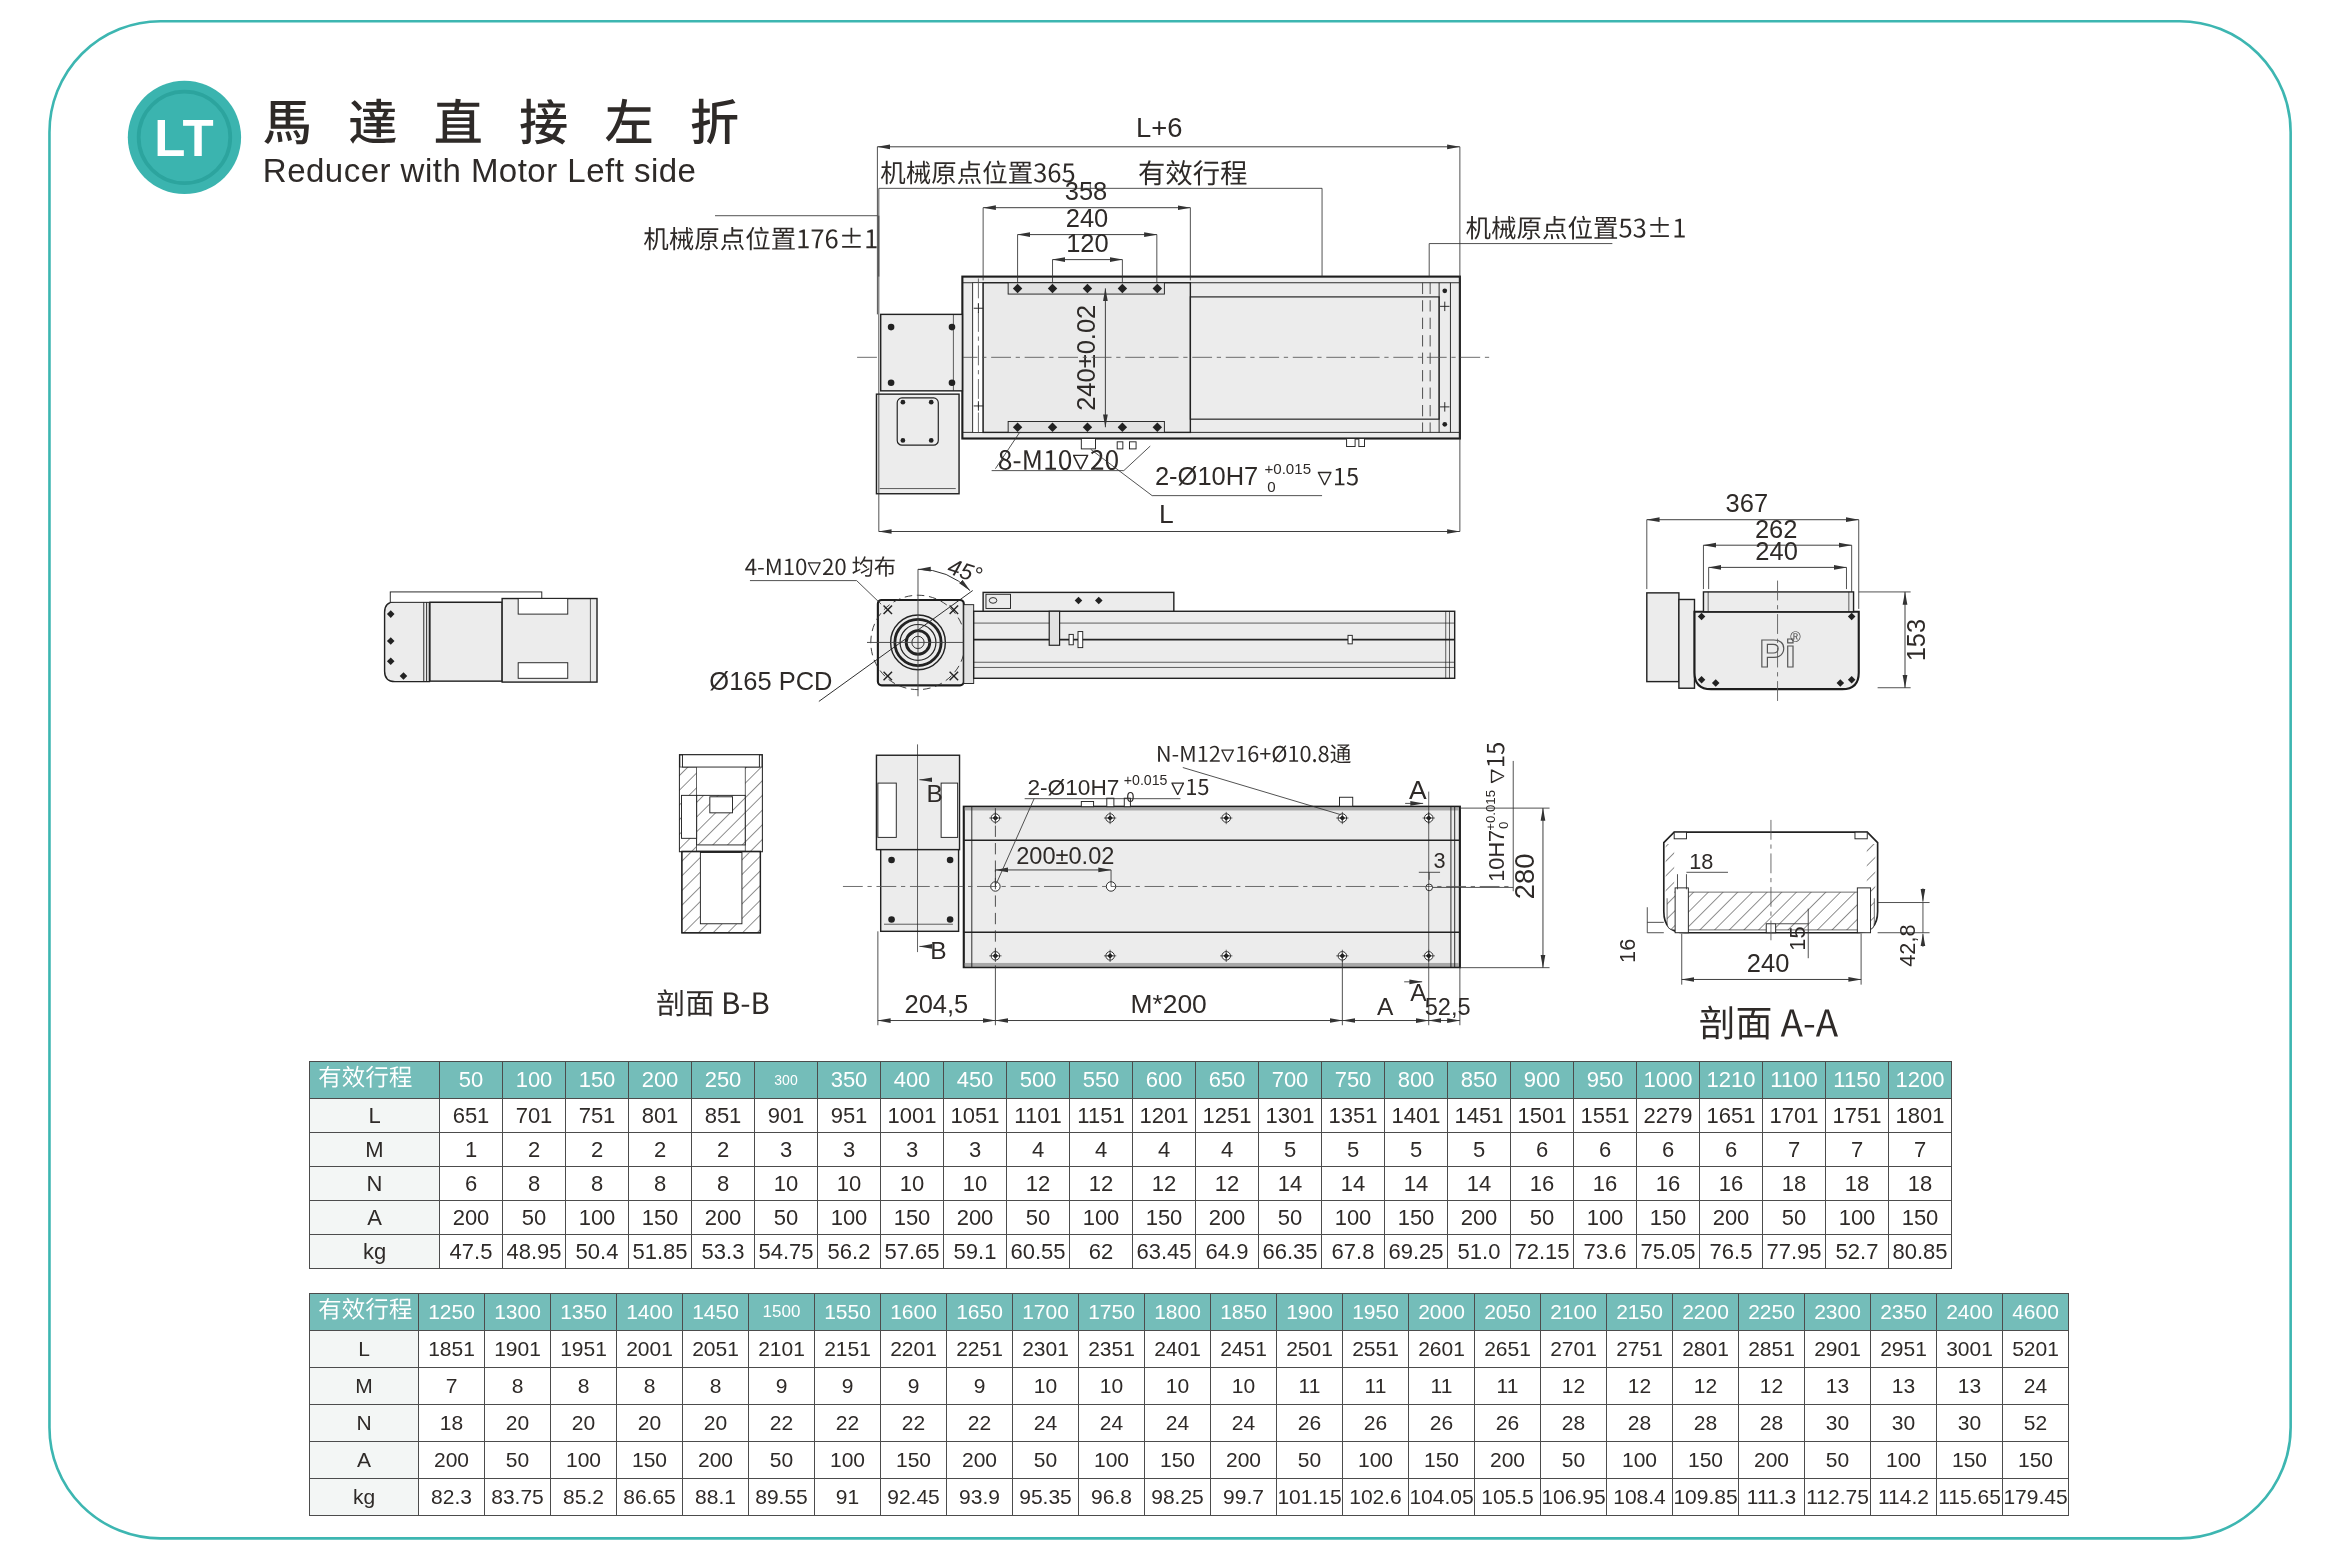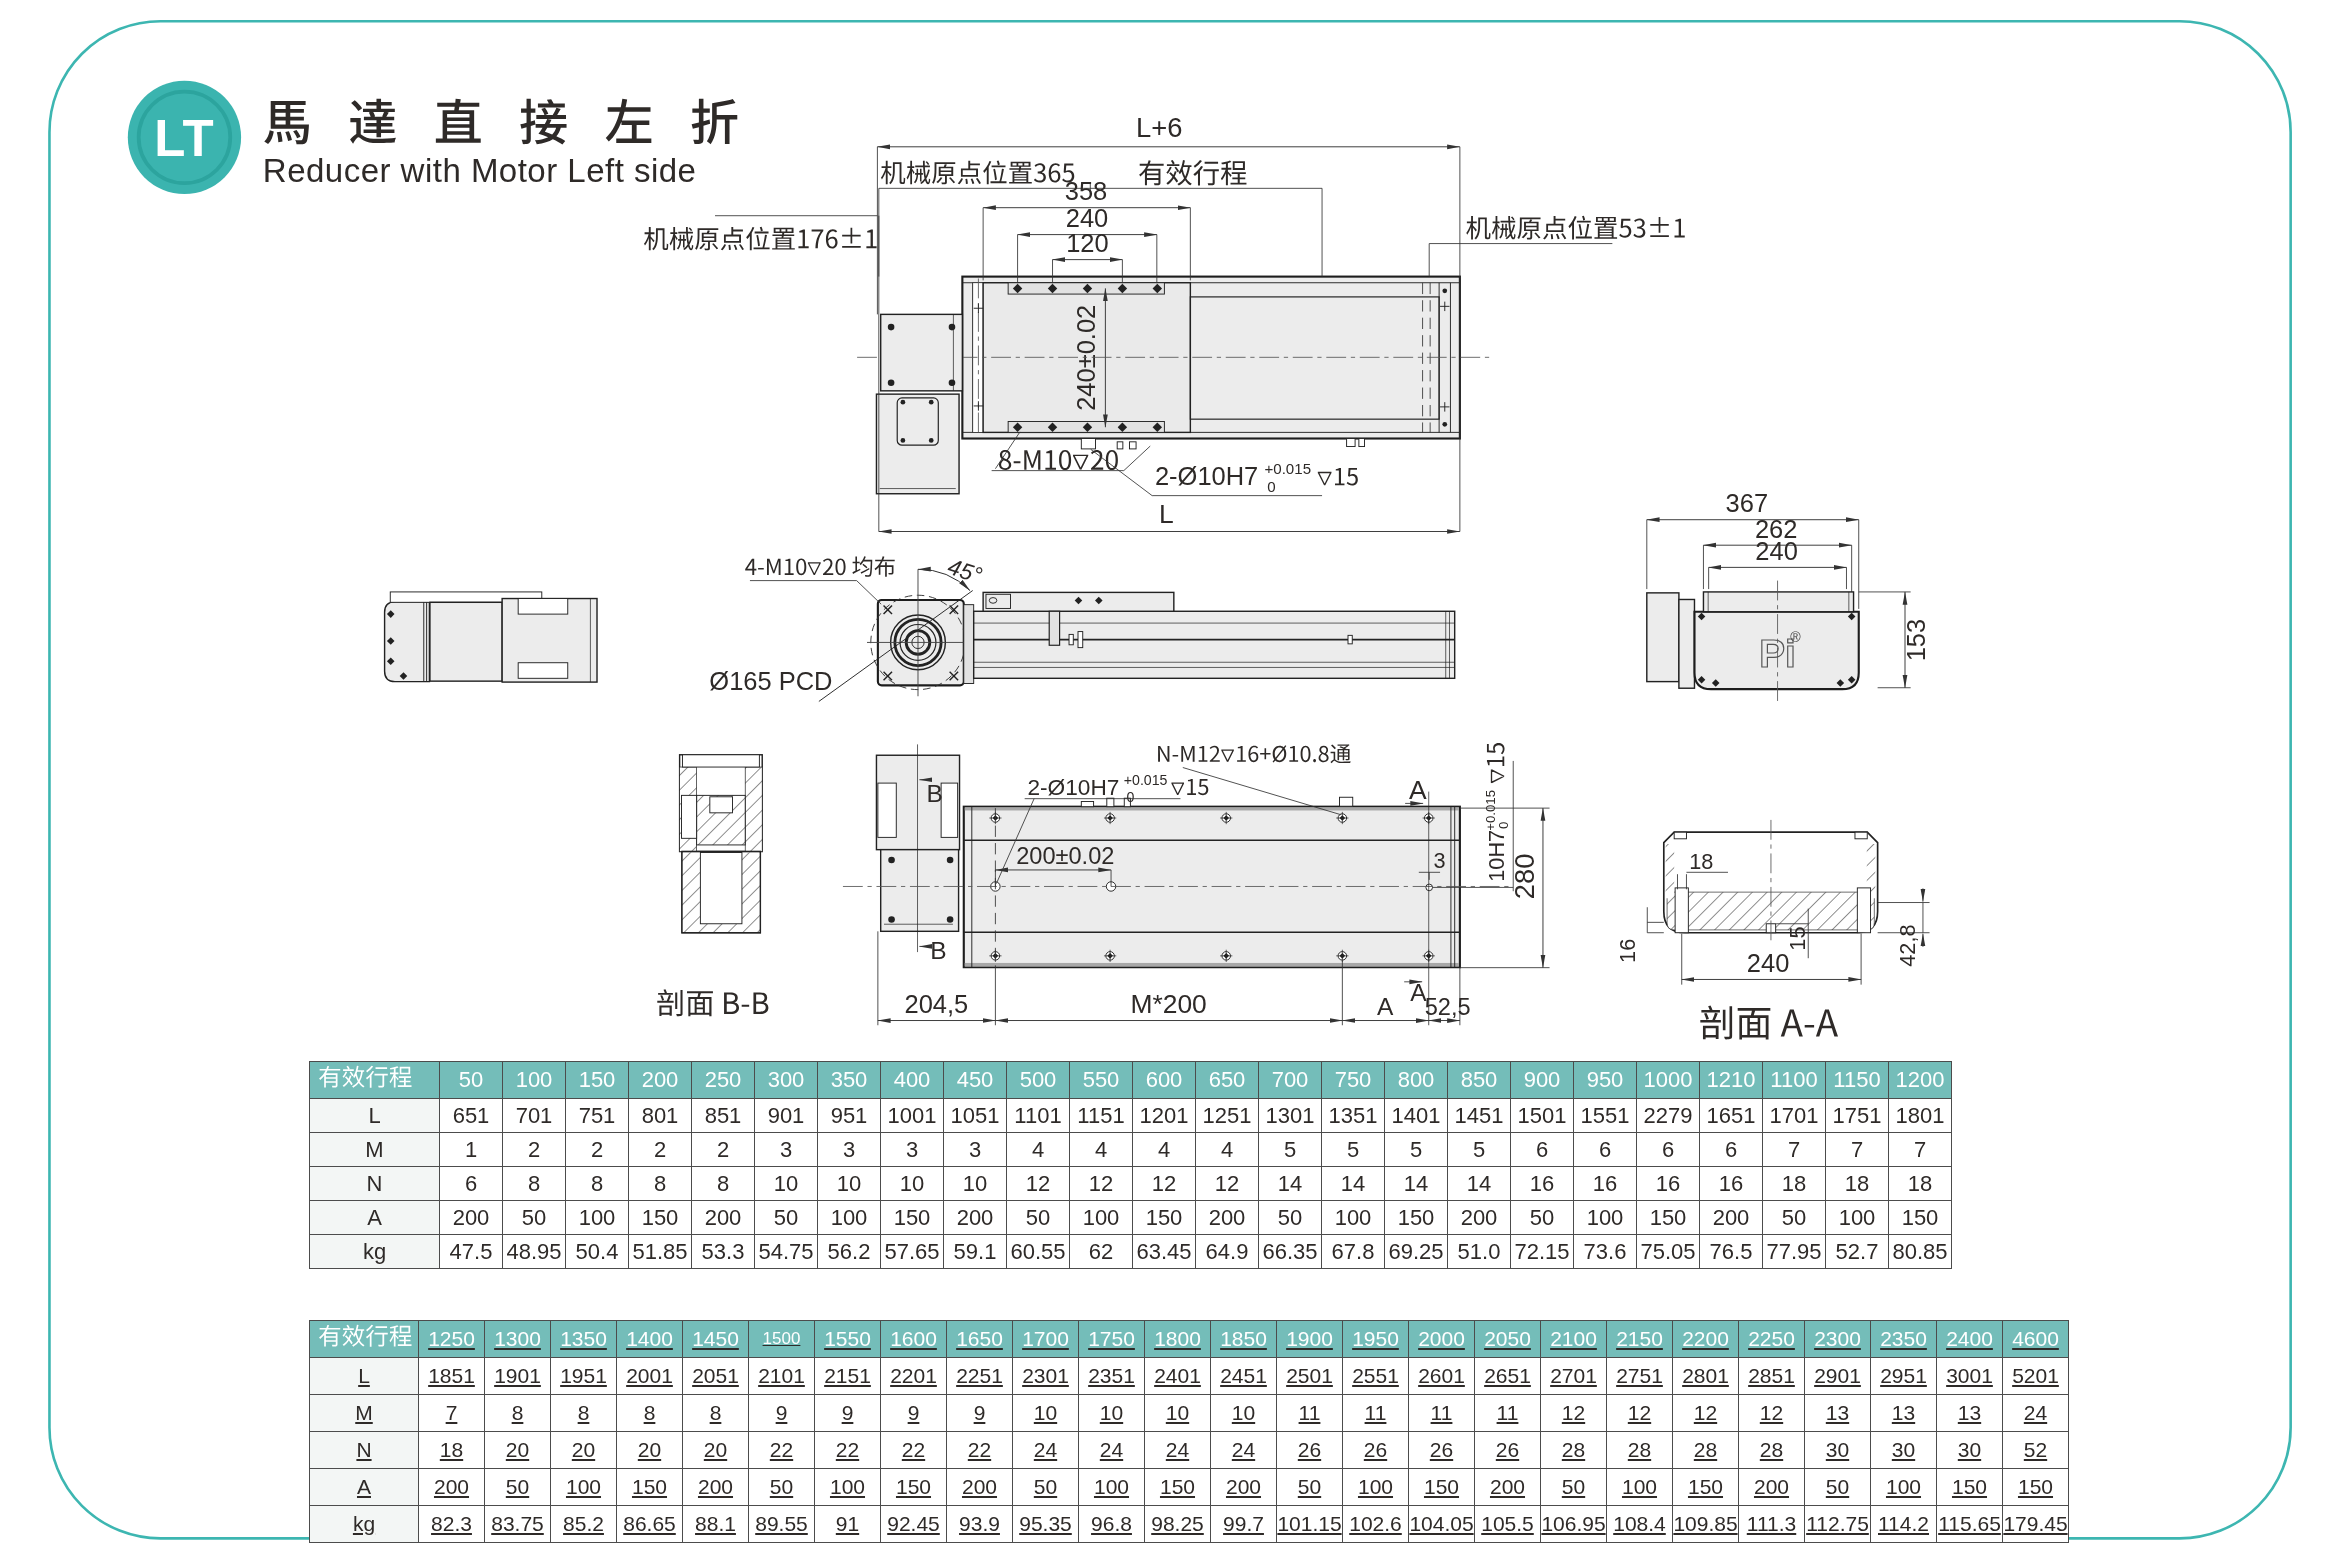--- a/index.html
+++ b/index.html
@@ -421,21 +421,21 @@
       <tbody>
         <tr style="height:37px;background:#74bdb9;">
           <td class="hc" style="text-align:left;padding-left:6.6px;"><svg width="97" height="26.4" viewBox="0 0 205 56">
               <path d="M19.55 -42.0C18.95 -39.85 18.25 -37.65 17.35 -35.5H3.1500000000000004V-32.0H15.8C12.600000000000001 -25.400000000000002 8.0 -19.3 2.0 -15.200000000000001C2.7 -14.5 3.9000000000000004 -13.15 4.4 -12.3C7.550000000000001 -14.55 10.350000000000001 -17.25 12.75 -20.3V3.95H16.45V-5.95H37.4V-0.75C37.4 0.0 37.15 0.30000000000000004 36.300000000000004 0.30000000000000004C35.35 0.35000000000000003 32.300000000000004 0.4 29.0 0.25C29.5 1.3 30.05 2.85 30.25 3.85C34.550000000000004 3.85 37.300000000000004 3.85 38.95 3.3000000000000003C40.6 2.6500000000000004 41.1 1.5 41.1 -0.7000000000000001V-26.200000000000003H16.8C17.95 -28.1 18.95 -30.0 19.85 -32.0H46.95V-35.5H21.35C22.1 -37.35 22.75 -39.25 23.35 -41.1ZM16.45 -14.450000000000001H37.4V-9.200000000000001H16.45ZM16.45 -17.650000000000002V-22.8H37.4V-17.650000000000002Z M58.45 -30.0C56.85 -26.150000000000002 54.35 -22.05 51.75 -19.200000000000003C52.5 -18.7 53.85 -17.5 54.4 -16.95C57.0 -19.950000000000003 59.85 -24.700000000000003 61.7 -29.05ZM66.7 -28.650000000000002C68.95 -25.950000000000003 71.3 -22.25 72.25 -19.8L75.25 -21.55C74.25 -23.950000000000003 71.8 -27.55 69.5 -30.150000000000002ZM60.05 -40.800000000000004C61.5 -38.95 62.95 -36.45 63.65 -34.7H52.9V-31.3H75.65V-34.7H64.3L67.05 -35.95C66.35 -37.65 64.75 -40.2 63.15 -42.050000000000004ZM56.9 -18.0C58.9 -16.05 61.0 -13.8 62.95 -11.5C60.15 -6.65 56.45 -2.75 51.9 0.05C52.7 0.65 54.05 2.0500000000000003 54.55 2.75C58.8 -0.15000000000000002 62.4 -3.95 65.3 -8.65C67.45 -5.9 69.3 -3.25 70.4 -1.1500000000000001L73.4 -3.5C72.05 -5.9 69.75 -8.950000000000001 67.2 -12.0C68.6 -14.8 69.8 -17.900000000000002 70.75 -21.200000000000003L67.2 -21.85C66.55 -19.35 65.7 -17.05 64.7 -14.850000000000001C63.05 -16.650000000000002 61.3 -18.45 59.7 -20.0ZM82.85 -29.400000000000002H91.2C90.2 -22.700000000000003 88.7 -17.0 86.30000000000001 -12.3C84.25 -16.400000000000002 82.7 -21.0 81.65 -25.900000000000002ZM82.25 -42.050000000000004C80.8 -33.15 78.3 -24.6 74.2 -19.150000000000002C75.0 -18.5 76.25 -17.05 76.75 -16.3C77.75 -17.7 78.65 -19.25 79.5 -20.950000000000003C80.75 -16.5 82.30000000000001 -12.4 84.2 -8.8C81.25 -4.45 77.3 -1.1 72.0 1.35C72.8 2.0 74.1 3.45 74.6 4.15C79.4 1.6500000000000001 83.2 -1.5 86.15 -5.45C88.75 -1.5 91.9 1.75 95.7 3.95C96.30000000000001 3.0 97.5 1.6500000000000001 98.35 0.9500000000000001C94.30000000000001 -1.1500000000000001 91.0 -4.5 88.30000000000001 -8.700000000000001C91.55000000000001 -14.200000000000001 93.55000000000001 -21.0 94.85 -29.400000000000002H97.7V-32.9H83.85C84.6 -35.65 85.2 -38.550000000000004 85.75 -41.5Z M121.75 -39.0V-35.4H146.35V-39.0ZM113.35 -42.050000000000004C110.8 -38.400000000000006 105.95 -33.95 101.75 -31.1C102.4 -30.400000000000002 103.45 -28.950000000000003 103.95 -28.1C108.45 -31.3 113.6 -36.2 116.95 -40.550000000000004ZM119.55 -25.200000000000003V-21.6H136.4V-0.8500000000000001C136.4 -0.05 136.05 0.2 135.1 0.25C134.2 0.30000000000000004 130.8 0.30000000000000004 127.25 0.15000000000000002C127.8 1.25 128.35 2.8000000000000003 128.5 3.85C133.4 3.85 136.25 3.85 137.95 3.3000000000000003C139.6 2.6500000000000004 140.2 1.5 140.2 -0.8V-21.6H147.75V-25.200000000000003ZM115.35 -31.3C111.9 -25.6 106.4 -19.8 101.25 -16.1C102.0 -15.350000000000001 103.35 -13.700000000000001 103.9 -12.950000000000001C105.75 -14.450000000000001 107.7 -16.25 109.6 -18.2V4.15H113.3V-22.3C115.4 -24.8 117.3 -27.400000000000002 118.9 -30.0Z M176.6 -36.65H191.7V-27.450000000000003H176.6ZM173.1 -39.900000000000006V-24.200000000000003H195.35V-39.900000000000006ZM172.4 -10.450000000000001V-7.2H182.2V-0.65H169.05V2.6500000000000004H198.15V-0.65H185.9V-7.2H195.95V-10.450000000000001H185.9V-16.5H197.05V-19.8H171.25V-16.5H182.2V-10.450000000000001ZM168.05 -41.300000000000004C164.35 -39.6 157.75 -38.15 152.15 -37.2C152.6 -36.4 153.1 -35.15 153.25 -34.35C155.6 -34.65 158.1 -35.1 160.6 -35.6V-27.900000000000002H152.45V-24.400000000000002H160.1C158.1 -18.650000000000002 154.65 -12.15 151.4 -8.6C152.05 -7.7 152.95 -6.2 153.35 -5.15C155.9 -8.25 158.55 -13.200000000000001 160.6 -18.25V3.9000000000000004H164.3V-17.650000000000002C166.0 -15.55 168.0 -12.850000000000001 168.85 -11.450000000000001L171.1 -14.4C170.1 -15.55 165.75 -20.05 164.3 -21.3V-24.400000000000002H170.55V-27.900000000000002H164.3V-36.45C166.65 -37.0 168.85 -37.65 170.65 -38.400000000000006Z" transform="translate(2 46)" fill="#fff"></path>
             </svg></td>
           <td class="hc" style="font-size:22px">50</td>
           <td class="hc" style="font-size:22px">100</td>
           <td class="hc" style="font-size:22px">150</td>
           <td class="hc" style="font-size:22px">200</td>
           <td class="hc" style="font-size:22px">250</td>
-          <td class="hc" style="font-size:22px">300</td>
+          <td class="hc" style="font-size:14px">300</td>
           <td class="hc" style="font-size:22px">350</td>
           <td class="hc" style="font-size:22px">400</td>
           <td class="hc" style="font-size:22px">450</td>
           <td class="hc" style="font-size:22px">500</td>
           <td class="hc" style="font-size:22px">550</td>
           <td class="hc" style="font-size:22px">600</td>
           <td class="hc" style="font-size:22px">650</td>
           <td class="hc" style="font-size:22px">700</td>
           <td class="hc" style="font-size:22px">750</td>
           <td class="hc" style="font-size:22px">800</td>
@@ -580,21 +580,21 @@
           <td class="dc">75.05</td>
           <td class="dc">76.5</td>
           <td class="dc">77.95</td>
           <td class="dc">52.7</td>
           <td class="dc">80.85</td>
         </tr>
       </tbody>
     </table>
   </div>
 
-<div class="tbl" style="left:297px;top:1320px;text-decoration:underline;">
+<div class="tbl" style="left:297px;top:1293px;">
     <table style="border-collapse:collapse;table-layout:fixed;font-size:21px;">
       <colgroup>
         <col style="width:109px">
         <col style="width:66px">
         <col style="width:66px">
         <col style="width:66px">
         <col style="width:66px">
         <col style="width:66px">
         <col style="width:66px">
         <col style="width:66px">

